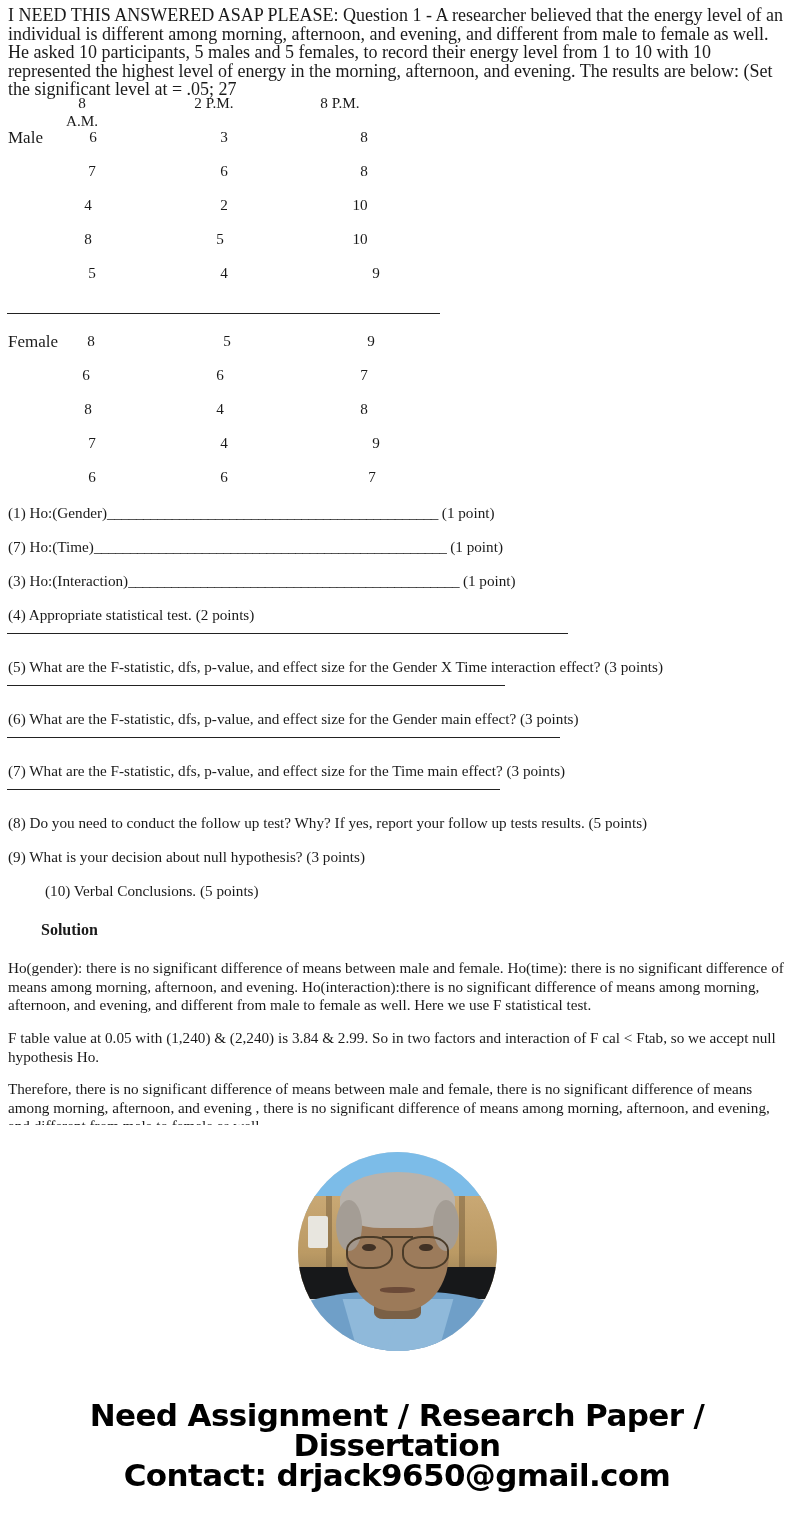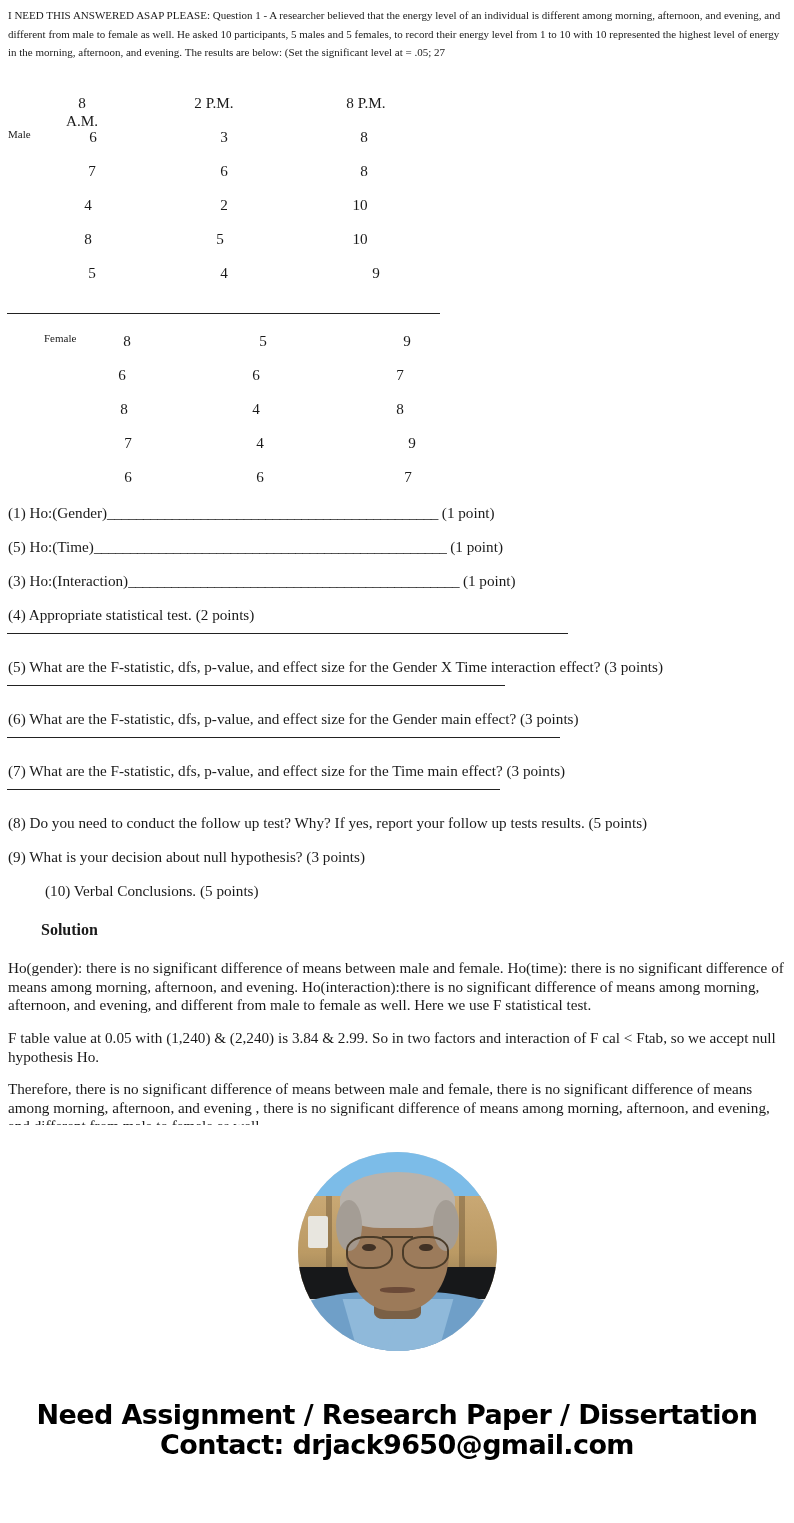--- a/index.html
+++ b/index.html
@@ -21,41 +21,41 @@
     width: 794px;
     height: 1523px;
   }
 
   
   .intro {
     position: absolute;
     left: 8px;
     top: 6px;
     width: 778px;
-    font-size: 11px;
+    font-size: 18px;
     line-height: 18.6px;
     text-align: left;
   }
 
   
   .datatable {
     position: absolute;
     left: 0;
     top: 94px;
     width: 500px;
   }
   .drow {
     position: relative;
     height: 34px;
   }
   .dlabel {
     position: absolute;
     left: 8px;
     top: 0;
-    font-size: 11px;
+    font-size: 17px;
   }
   .dcell {
     position: absolute;
     top: 0;
     font-size: 15.2px;
     text-align: center;
     width: 40px;
   }
   .c0 { left: 60px; }
   .c1 { left: 192px; }
@@ -249,39 +249,39 @@
 
   
   .footer {
     position: absolute;
     left: 0;
     top: 1400px;
     width: 794px;
     text-align: center;
     font-family: "DejaVu Sans", "Liberation Sans", sans-serif;
     font-weight: bold;
-    font-size: 27px;
+    font-size: 31px;
     line-height: 30px;
     letter-spacing: -0.6px;
     color: #000;
   }
 </style>
 </head>
 <body>
 
 <div class="page">
 
   <div class="intro">I NEED THIS ANSWERED ASAP PLEASE: Question 1 - A researcher believed that the energy level of an individual is different among morning, afternoon, and evening, and different from male to female as well. He asked 10 participants, 5 males and 5 females, to record their energy level from 1 to 10 with 10 represented the highest level of energy in the morning, afternoon, and evening. The results are below: (Set the significant level at = .05; 27</div>
 
   <div class="datatable">
 
     <div class="drow">
       <div class="dcell c0" style="left:62px;">8 A.M.</div>
       <div class="dcell c1" style="left:194px;">2 P.M.</div>
-      <div class="dcell c2" style="left:346px;font-family:Liberation Serif, serif;">8 P.M.</div>
+      <div class="dcell c2" style="left:320px;font-family:Liberation Serif, serif;">8 P.M.</div>
     </div>
 
     <div class="drow">
       <div class="dlabel">Male</div>
       <div class="dcell" style="left:73px;">6</div>
       <div class="dcell" style="left:204px;">3</div>
       <div class="dcell" style="left:344px;">8</div>
     </div>
     <div class="drow">
       <div class="dcell" style="left:72px;">7</div>
@@ -300,21 +300,21 @@
     </div>
     <div class="drow">
       <div class="dcell" style="left:72px;">5</div>
       <div class="dcell" style="left:204px;">4</div>
       <div class="dcell" style="left:356px;">9</div>
     </div>
   </div>
 
   <div class="hrule" style="left:7px; top:313px; width:433px;"></div>
 
-  <div class="datatable" style="top:332px;margin-left:36px;">
+  <div class="datatable" style="top:332px;">
     <div class="drow">
       <div class="dlabel">Female</div>
       <div class="dcell" style="left:71px;">8</div>
       <div class="dcell" style="left:207px;">5</div>
       <div class="dcell" style="left:351px;">9</div>
     </div>
     <div class="drow">
       <div class="dcell" style="left:66px;">6</div>
       <div class="dcell" style="left:200px;">6</div>
       <div class="dcell" style="left:344px;">7</div>
@@ -333,21 +333,21 @@
       <div class="dcell" style="left:72px;">6</div>
       <div class="dcell" style="left:204px;">6</div>
       <div class="dcell" style="left:352px;">7</div>
     </div>
   </div>
 
   <div class="qline" style="top:504px;">
     <span>(1) Ho:(Gender)</span><span class="blank">______________________________________________</span><span> (1 point)</span>
   </div>
   <div class="qline" style="top:538px;">
-    <span>(5) Ho:(Time)</span><span class="blank">_________________________________________________</span><span> (1 point)</span>
+    <span>(7) Ho:(Time)</span><span class="blank">_________________________________________________</span><span> (1 point)</span>
   </div>
   <div class="qline" style="top:572px;">
     <span>(3) Ho:(Interaction)</span><span class="blank">______________________________________________</span><span> (1 point)</span>
   </div>
 
   <div class="qline" style="top:606px;">(4) Appropriate statistical test. (2 points)</div>
   <div class="hrule" style="left:7px; top:633px; width:561px;"></div>
 
   <div class="qline" style="top:658px;">(5) What are the F-statistic, dfs, p-value, and effect size for the Gender X Time interaction effect? (3 points)</div>
   <div class="hrule" style="left:7px; top:685px; width:498px;"></div>

